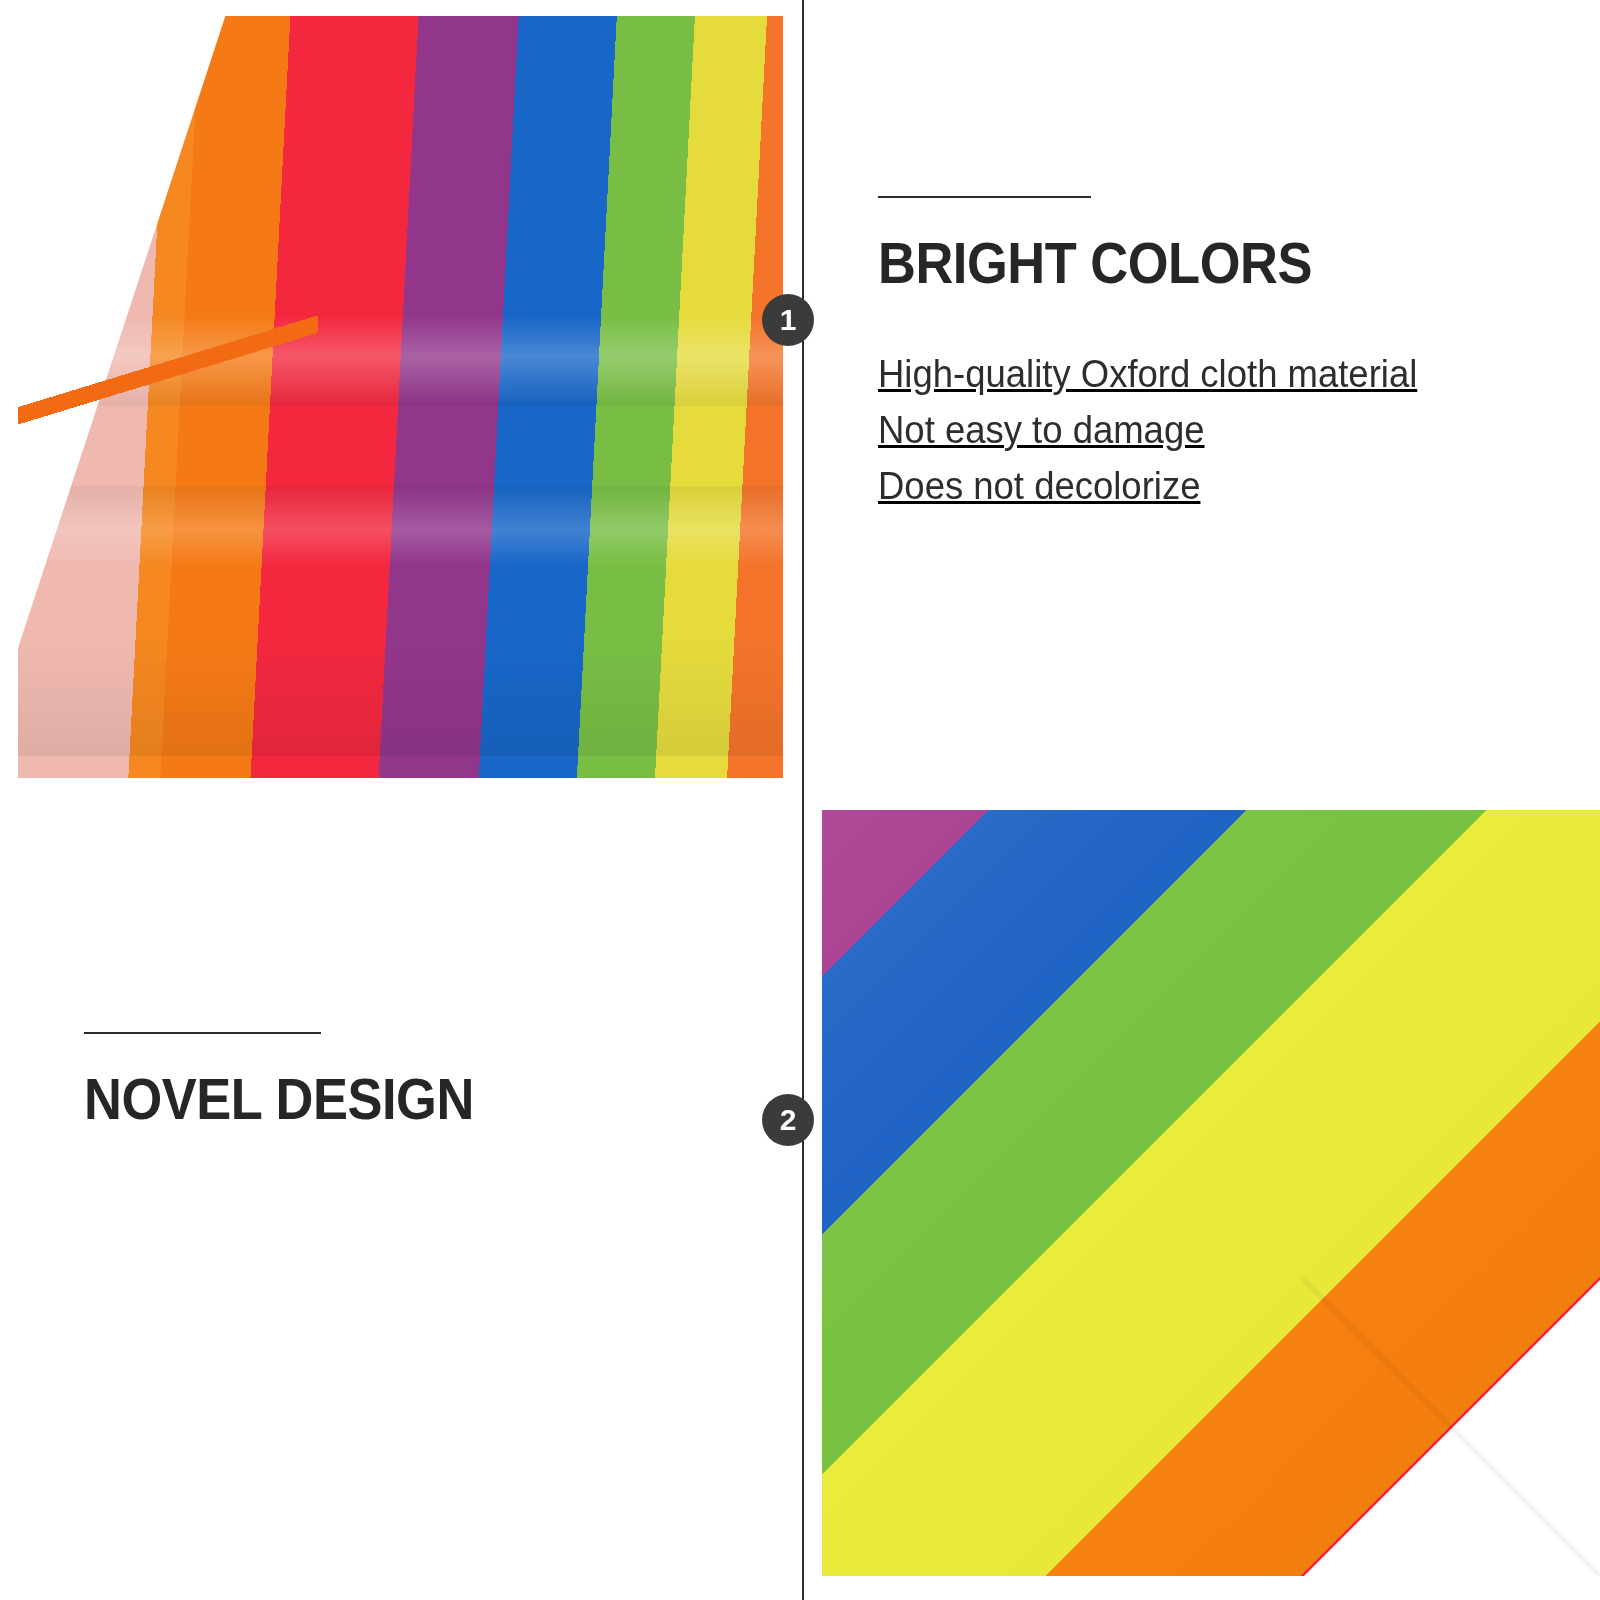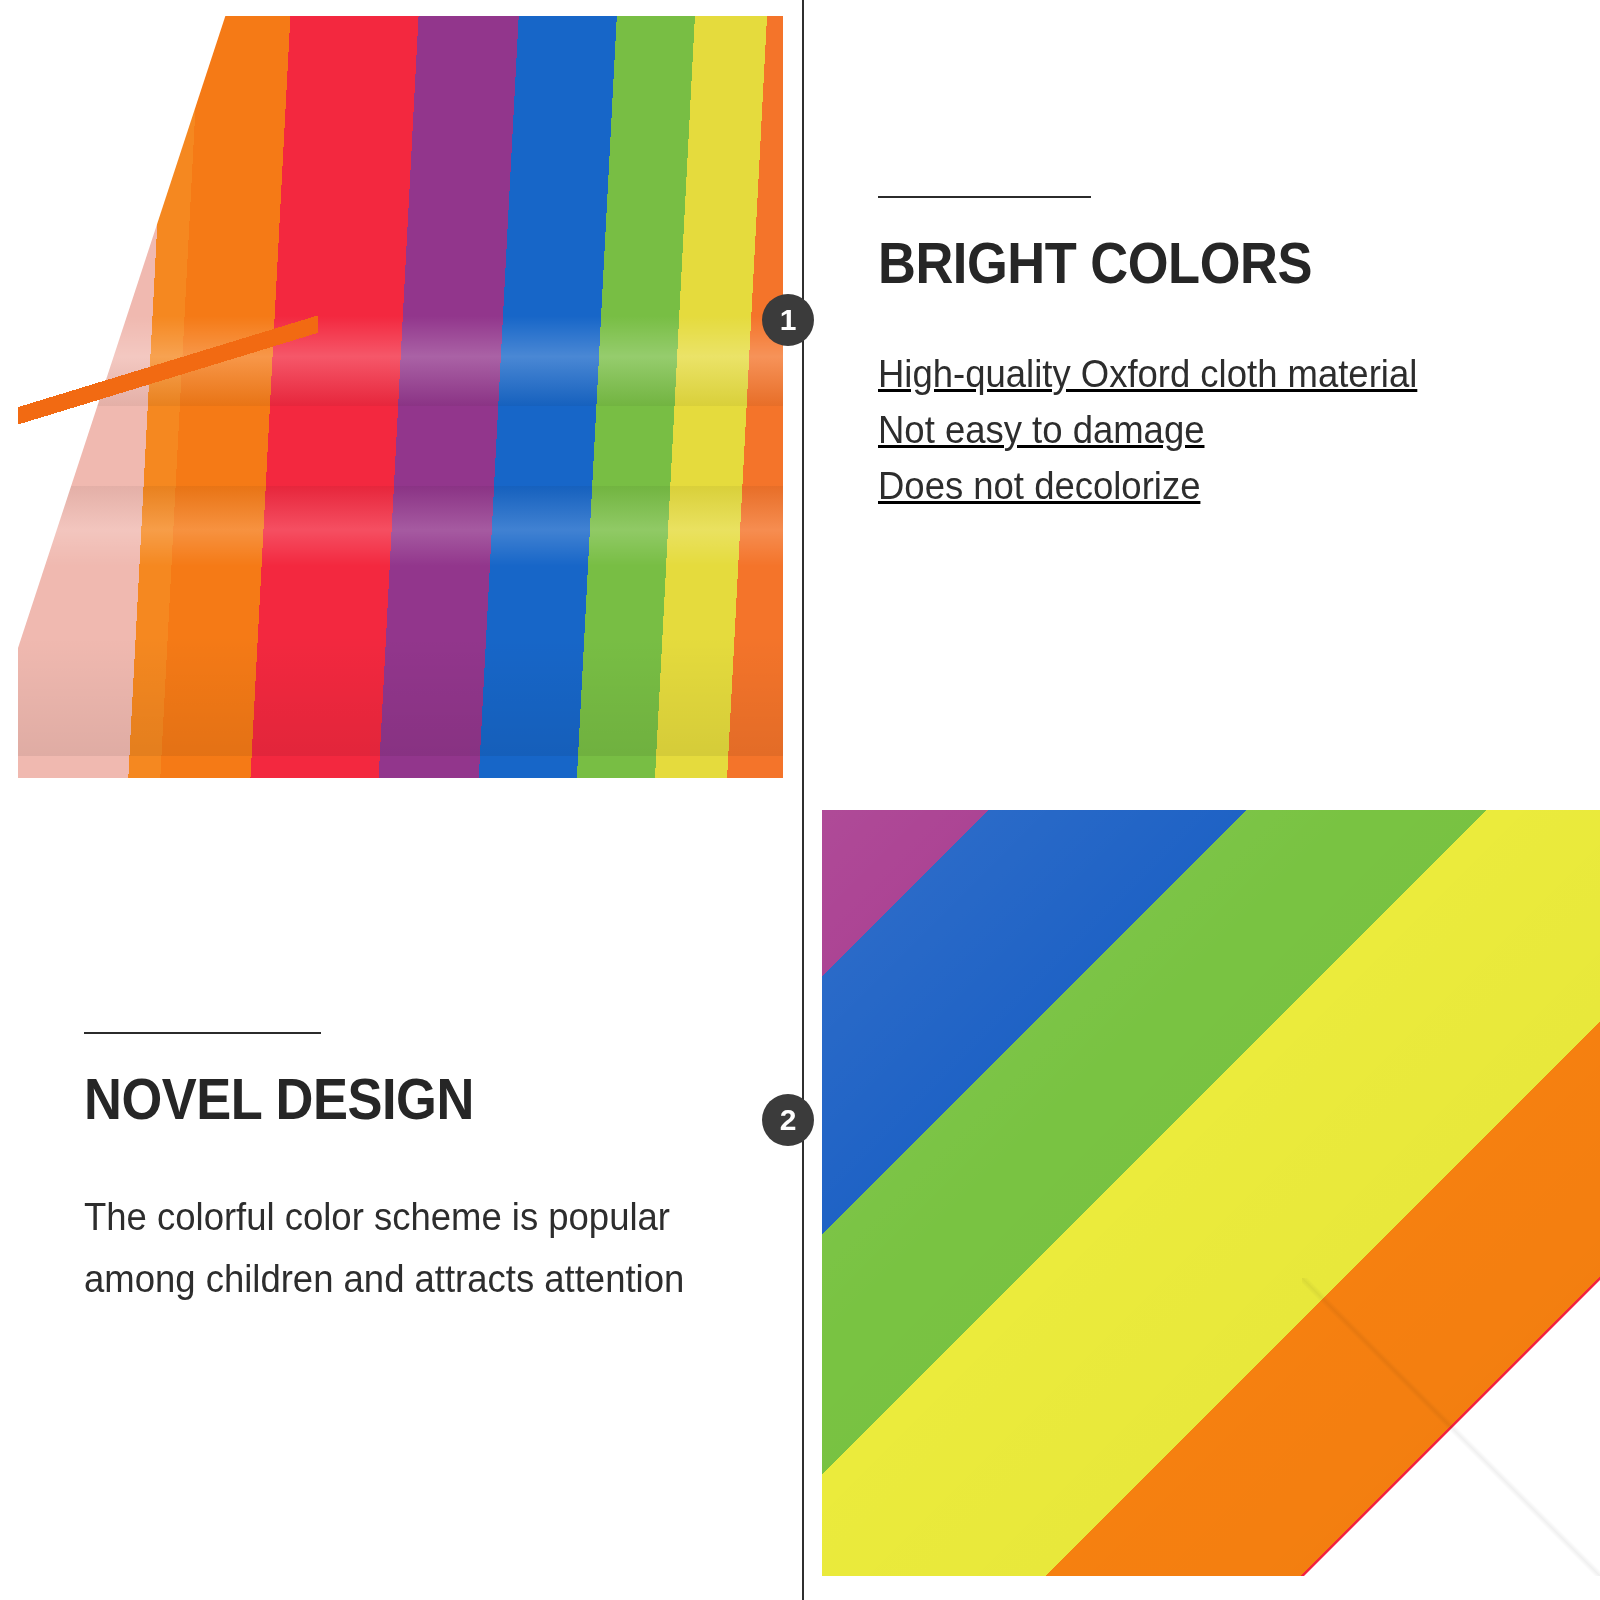--- a/index.html
+++ b/index.html
@@ -220,16 +220,13 @@
   <ul class="body">
     <li>High-quality Oxford cloth material</li>
     <li>Not easy to damage</li>
     <li>Does not decolorize</li>
   </ul>
 </div>
 
 <div class="block block-2">
   <div class="rule rule-2"></div>
   <h2 class="title">NOVEL DESIGN</h2>
-  <ul class="body">
-    <li>The colorful color scheme is popular among children and attracts attention</li>
-  </ul>
 </div>
 
 </body></html>

